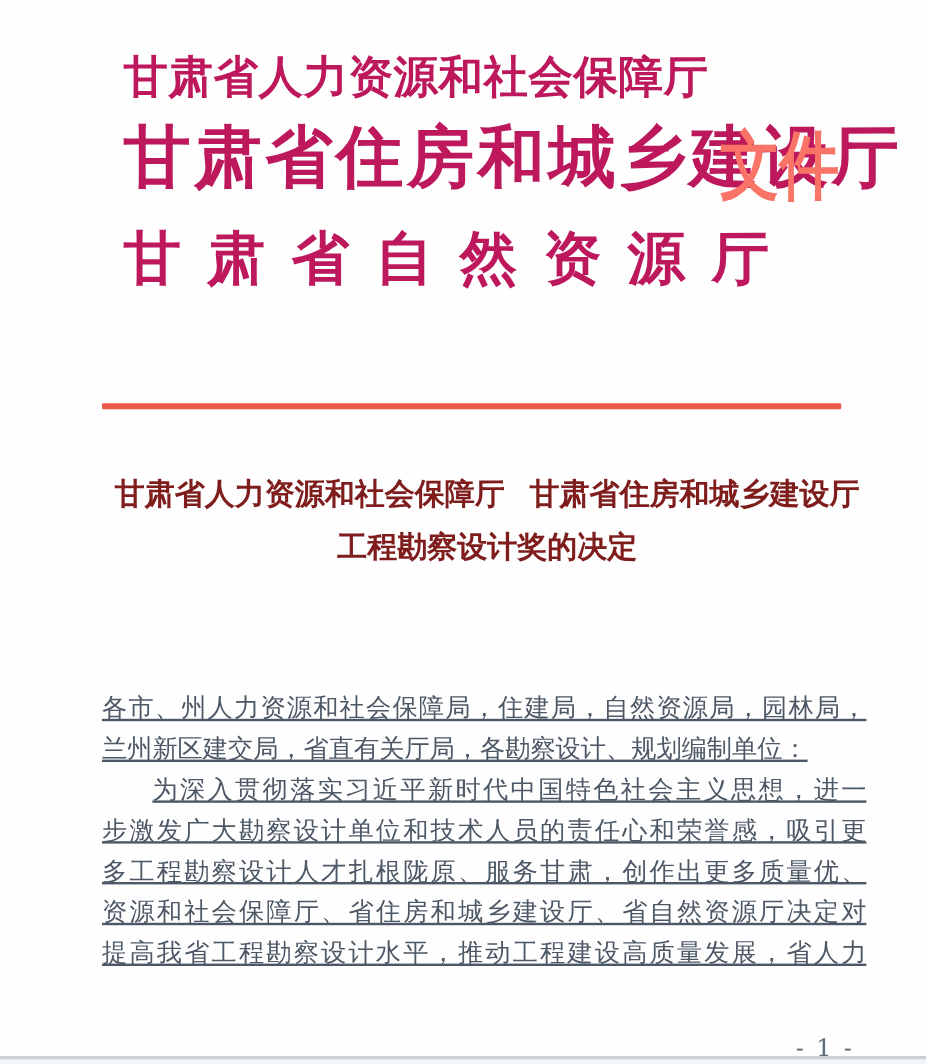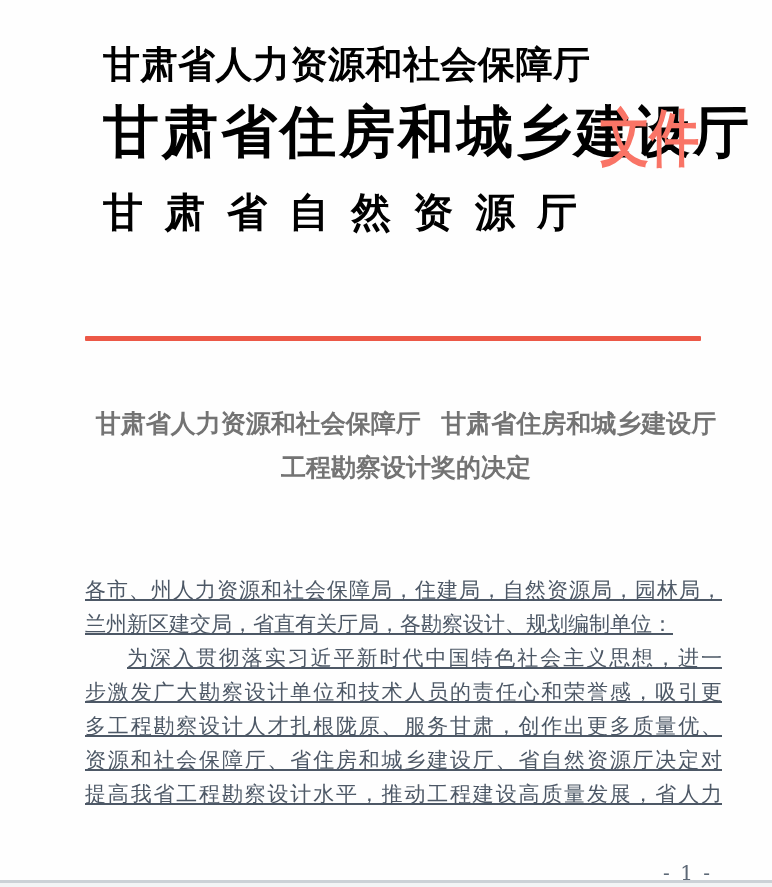--- a/index.html
+++ b/index.html
@@ -13,27 +13,27 @@
     font-family: "DejaVu Serif", "Liberation Serif", serif;
   }
 
   
   .lh-line {
     position: absolute;
     left: 103px;
     line-height: 1;
     font-weight: 700;
     white-space: nowrap;
-    color: #000000;
+    color: #be185d;
     font-family: "DejaVu Serif", "Liberation Serif", serif;
     text-align: center;
   }
   .lh-line-1 { top: 46px;  font-size: 37px; letter-spacing: 0.5px; }
   .lh-line-2 { top: 103px; font-size: 56px; letter-spacing: 3px; }
-  .lh-line-3 { top: 192px; font-size: 40px; letter-spacing: 22px; }
+  .lh-line-3 { top: 192px; font-size: 48px; letter-spacing: 22px; }
   .doc-mark {
     position: absolute;
     top: 107px;
     left: 600px;
     font-size: 62px;
     line-height: 1;
     font-weight: 900;
     color: #f97466;
     transform: scaleX(0.8);
     transform-origin: 0 0;
@@ -59,25 +59,25 @@
     left: 85px;
     width: 616px;
     height: 5px;
     background: #ec5847;
     border-radius: 1px;
   }
 
   
   .title-block {
     position: absolute;
-    top: 402px;
+    top: 390px;
     left: 40px;
     right: 0;
     text-align: center;
-    color: #737373;
+    color: #7f1d1d;
     font-weight: 700;
     font-size: 25px;
     line-height: 44px;
     font-family: "DejaVu Sans", "Liberation Sans", sans-serif;
   }
   .title-line { white-space: nowrap; word-spacing: 12px; }
 
   
   .body-block {
     position: absolute;

